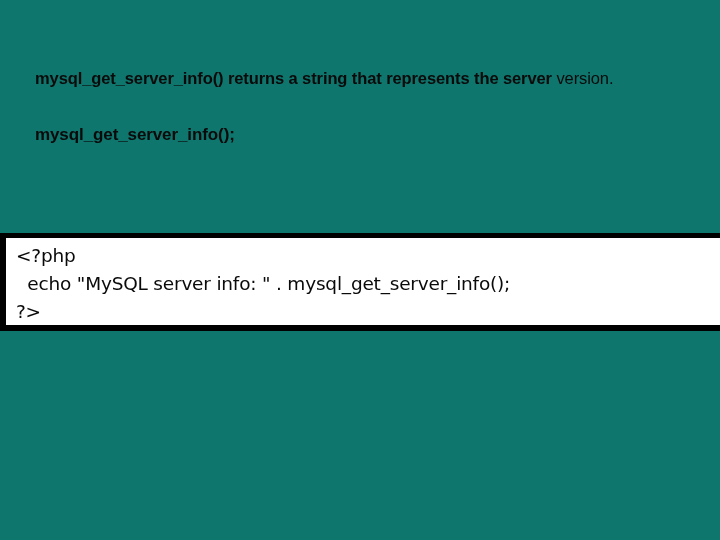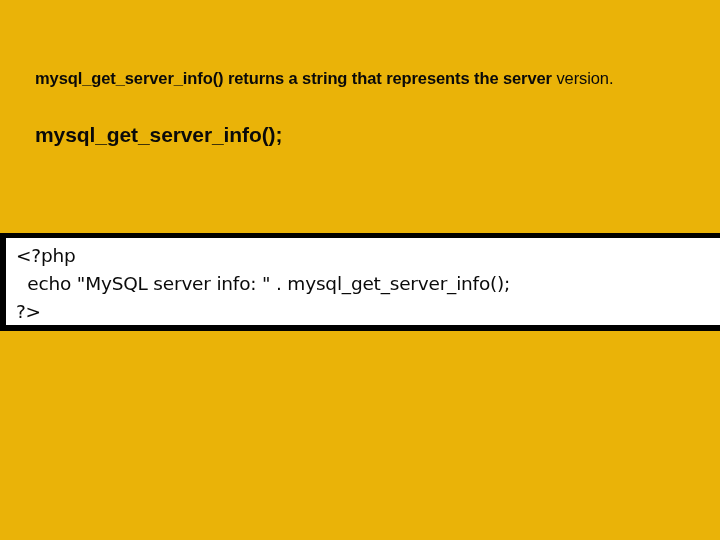--- a/index.html
+++ b/index.html
@@ -12,21 +12,21 @@
     height: 540px;
     position: relative;
     overflow: hidden;
     font-family: "Liberation Sans", sans-serif;
     color: #000000;
   }
 
   .slide {
     position: absolute;
     inset: 0;
-    background: #eab308;
+    background: #0f766e;
   }
 
   
   .prose {
     position: absolute;
     left: 35px;
     top: 64px;
     width: 615px;
   }
 
@@ -44,21 +44,21 @@
 
   .prose-para .regular {
     font-weight: normal;
   }
 
   .prose-gap {
     height: 27px;
   }
 
   .signature-line {
-    font-size: 21px;
+    font-size: 17px;
     line-height: 29px;
     font-weight: bold;
     letter-spacing: -0.1px;
     color: #0a0a0a;
     margin: 0;
   }
 
   
   .code-box {
     position: absolute;

